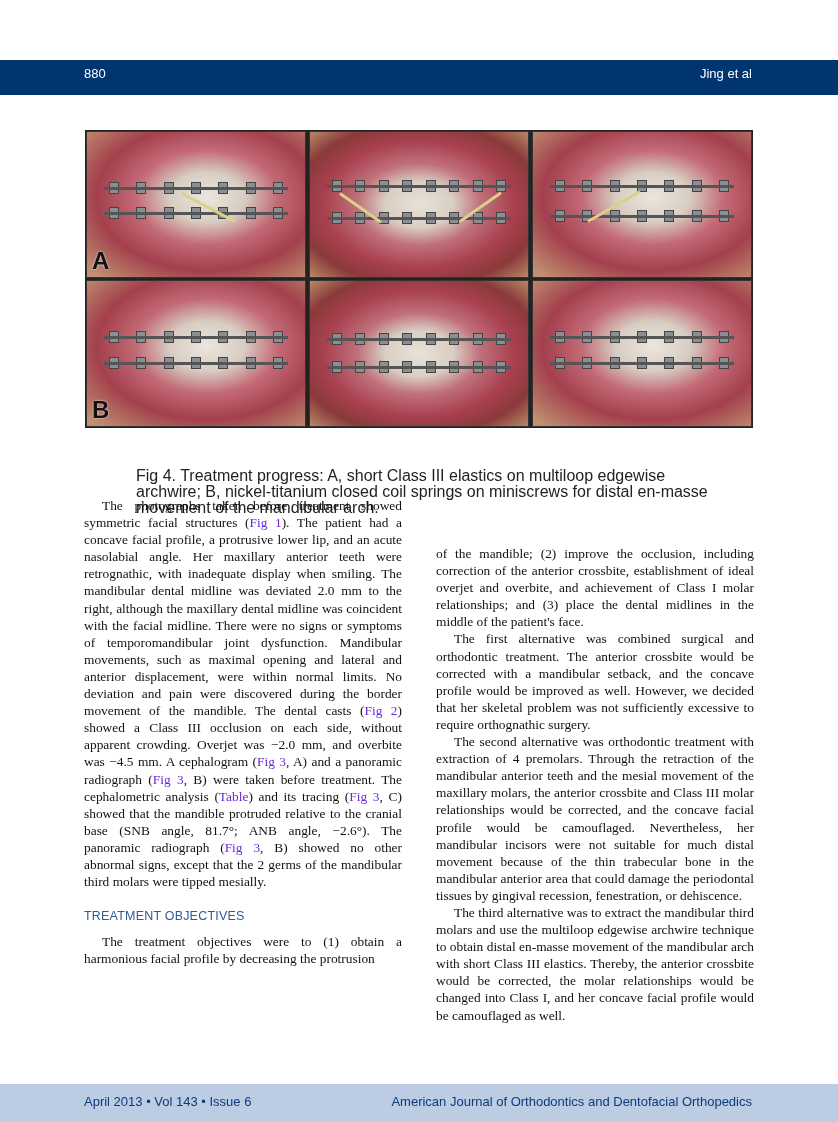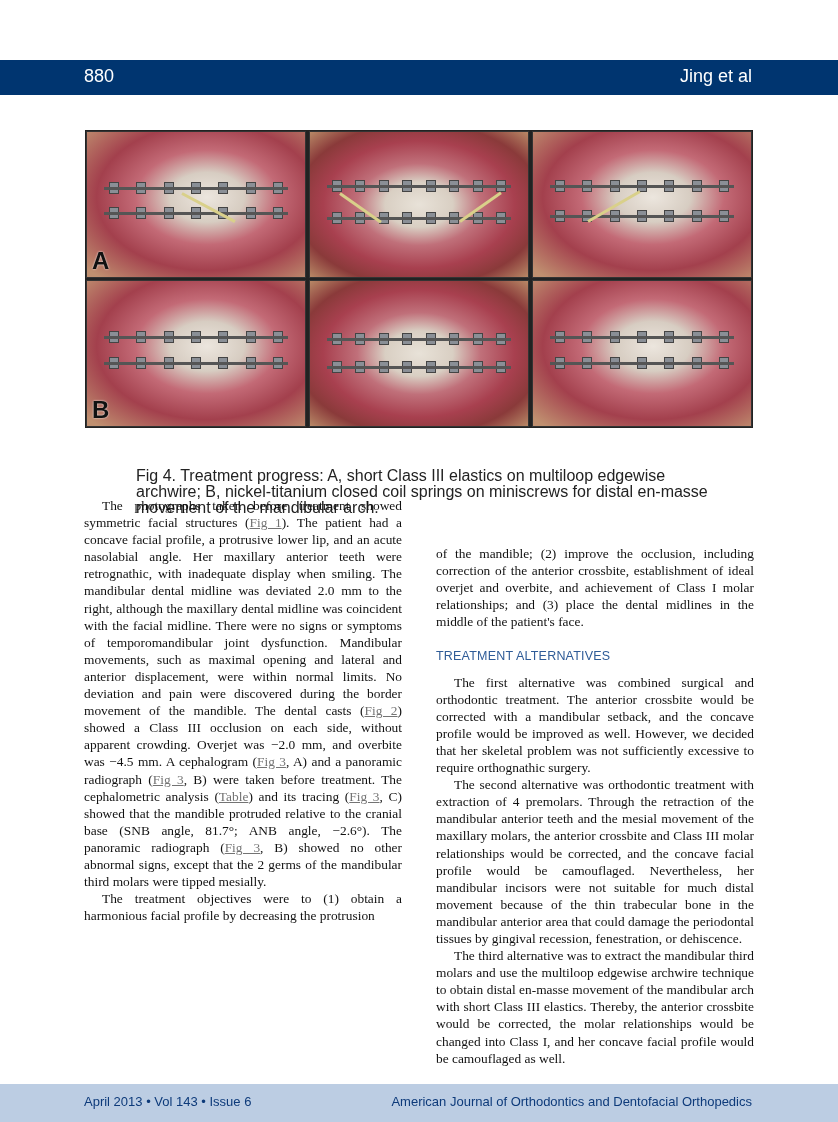--- a/index.html
+++ b/index.html
@@ -1,36 +1,36 @@
 <!DOCTYPE html>
 <html><head>
 <meta charset="utf-8">
 <style>
   html, body { margin:0; padding:0; }
   body { width:838px; height:1122px; background:#fff; position:relative; overflow:hidden; font-family:"Liberation Serif", serif; color:#111; }
-  .header-bar { position:absolute; left:0; top:60px; width:838px; height:35px; background:#003570; color:#fff; font-family:"Liberation Sans", sans-serif; font-size:18px; }
+  .header-bar { position:absolute; left:0; top:60px; width:838px; height:35px; background:#003570; color:#fff; font-family:"Liberation Sans", sans-serif; font-size:13px; }
   .header-bar .pn { position:absolute; left:84px; top:6px; }
   .header-bar .auth { position:absolute; right:86px; top:6px; }
   .figure { position:absolute; left:85px; top:130px; width:668px; height:298px; background:#222; }
   .panel { position:absolute; width:220px; height:147px; overflow:hidden; border:1px solid #333; box-sizing:border-box; }
   .photo-bg { position:absolute; inset:0; background: radial-gradient(ellipse at 50% 50%, #e8e2d8 0%, #d9cfc3 22%, #c0707a 40%, #a8404f 62%, #8a3a3a 80%, #b88866 100%); }
   .photo-bg.side { background: radial-gradient(ellipse at 55% 45%, #ece6de 0%, #d7cdc2 22%, #c36a76 42%, #a3404d 65%, #c09070 95%); }
   .arch { position:absolute; left:8%; right:8%; height:3px; background:#555; }
   .bracket-row { position:absolute; left:10%; right:10%; height:12px; display:flex; justify-content:space-between; }
   .bracket-row span { display:block; width:10px; height:12px; background:#8a8f96; border:1px solid #444; box-sizing:border-box; }
   .elastic { position:absolute; height:3px; background:#d9d08a; transform-origin:left center; }
   .panel-label { position:absolute; left:5px; bottom:2px; font-family:"Liberation Sans", sans-serif; font-weight:bold; font-size:24px; color:#111; text-shadow:0 0 2px #fff; }
   .caption { position:absolute; left:136px; top:468px; width:590px; font-family:"Liberation Sans", sans-serif; font-size:16px; line-height:16px; color:#222; }
   .col { position:absolute; top:497px; width:318px; font-size:13.4px; line-height:17.1px; text-align:justify; }
   .col.left { left:84px; }
   .col.right { left:436px; }
   .col p { margin:0; text-indent:18px; }
   .col p.noindent { text-indent:0;margin-top:48px; }
   .heading { font-family:"Liberation Sans", sans-serif; font-size:12.5px; color:#2e5b97; margin:18px 0 8px 0; letter-spacing:0.2px; }
-  .ref { color:#737373;text-decoration:underline; }
+  .ref { color:#6d28d9; }
   .footer-bar { position:absolute; left:0; top:1084px; width:838px; height:38px; background:#bccde3; font-family:"Liberation Sans", sans-serif; font-size:13px; color:#0d3a7a; }
   .footer-bar .issue { position:absolute; left:84px; top:10px; }
   .footer-bar .journal { position:absolute; right:86px; top:10px; }
 </style>
 </head>
 <body>
 
 <div class="header-bar">
   <span class="pn">880</span>
   <span class="auth">Jing et al</span>
@@ -186,26 +186,26 @@
         <span></span>
       </div>
     <div class="arch" style="top:81px;"></div>
   </div>
 </div>
 
 <div class="caption">Fig 4. Treatment progress: A, short Class III elastics on multiloop edgewise archwire; B, nickel-titanium closed coil springs on miniscrews for distal en-masse movement of the mandibular arch.</div>
 
 <div class="col left">
   <p><span>The photographs taken before treatment showed symmetric facial structures (</span><a class="ref">Fig 1</a><span>). The patient had a concave facial profile, a protrusive lower lip, and an acute nasolabial angle. Her maxillary anterior teeth were retrognathic, with inadequate display when smiling. The mandibular dental midline was deviated 2.0 mm to the right, although the maxillary dental midline was coincident with the facial midline. There were no signs or symptoms of temporomandibular joint dysfunction. Mandibular movements, such as maximal opening and lateral and anterior displacement, were within normal limits. No deviation and pain were discovered during the border movement of the mandible. The dental casts (</span><a class="ref">Fig 2</a><span>) showed a Class III occlusion on each side, without apparent crowding. Overjet was −2.0 mm, and overbite was −4.5 mm. A cephalogram (</span><a class="ref">Fig 3</a><span>, A) and a panoramic radiograph (</span><a class="ref">Fig 3</a><span>, B) were taken before treatment. The cephalometric analysis (</span><a class="ref">Table</a><span>) and its tracing (</span><a class="ref">Fig 3</a><span>, C) showed that the mandible protruded relative to the cranial base (SNB angle, 81.7°; ANB angle, −2.6°). The panoramic radiograph (</span><a class="ref">Fig 3</a><span>, B) showed no other abnormal signs, except that the 2 germs of the mandibular third molars were tipped mesially.</span></p>
+  <div class="heading">TREATMENT OBJECTIVES</div>
   <p>The treatment objectives were to (1) obtain a harmonious facial profile by decreasing the protrusion</p>
 </div>
 
 <div class="col right">
   <p class="noindent">of the mandible; (2) improve the occlusion, including correction of the anterior crossbite, establishment of ideal overjet and overbite, and achievement of Class I molar relationships; and (3) place the dental midlines in the middle of the patient's face.</p>
-  <div class="heading">TREATMENT ALTERNATIVES</div>
   <p>The first alternative was combined surgical and orthodontic treatment. The anterior crossbite would be corrected with a mandibular setback, and the concave profile would be improved as well. However, we decided that her skeletal problem was not sufficiently excessive to require orthognathic surgery.</p>
   <p>The second alternative was orthodontic treatment with extraction of 4 premolars. Through the retraction of the mandibular anterior teeth and the mesial movement of the maxillary molars, the anterior crossbite and Class III molar relationships would be corrected, and the concave facial profile would be camouflaged. Nevertheless, her mandibular incisors were not suitable for much distal movement because of the thin trabecular bone in the mandibular anterior area that could damage the periodontal tissues by gingival recession, fenestration, or dehiscence.</p>
   <p>The third alternative was to extract the mandibular third molars and use the multiloop edgewise archwire technique to obtain distal en-masse movement of the mandibular arch with short Class III elastics. Thereby, the anterior crossbite would be corrected, the molar relationships would be changed into Class I, and her concave facial profile would be camouflaged as well.</p>
 </div>
 
 <div class="footer-bar">
   <span class="issue">April 2013 • Vol 143 • Issue 6</span>
   <span class="journal">American Journal of Orthodontics and Dentofacial Orthopedics</span>
 </div>
 

